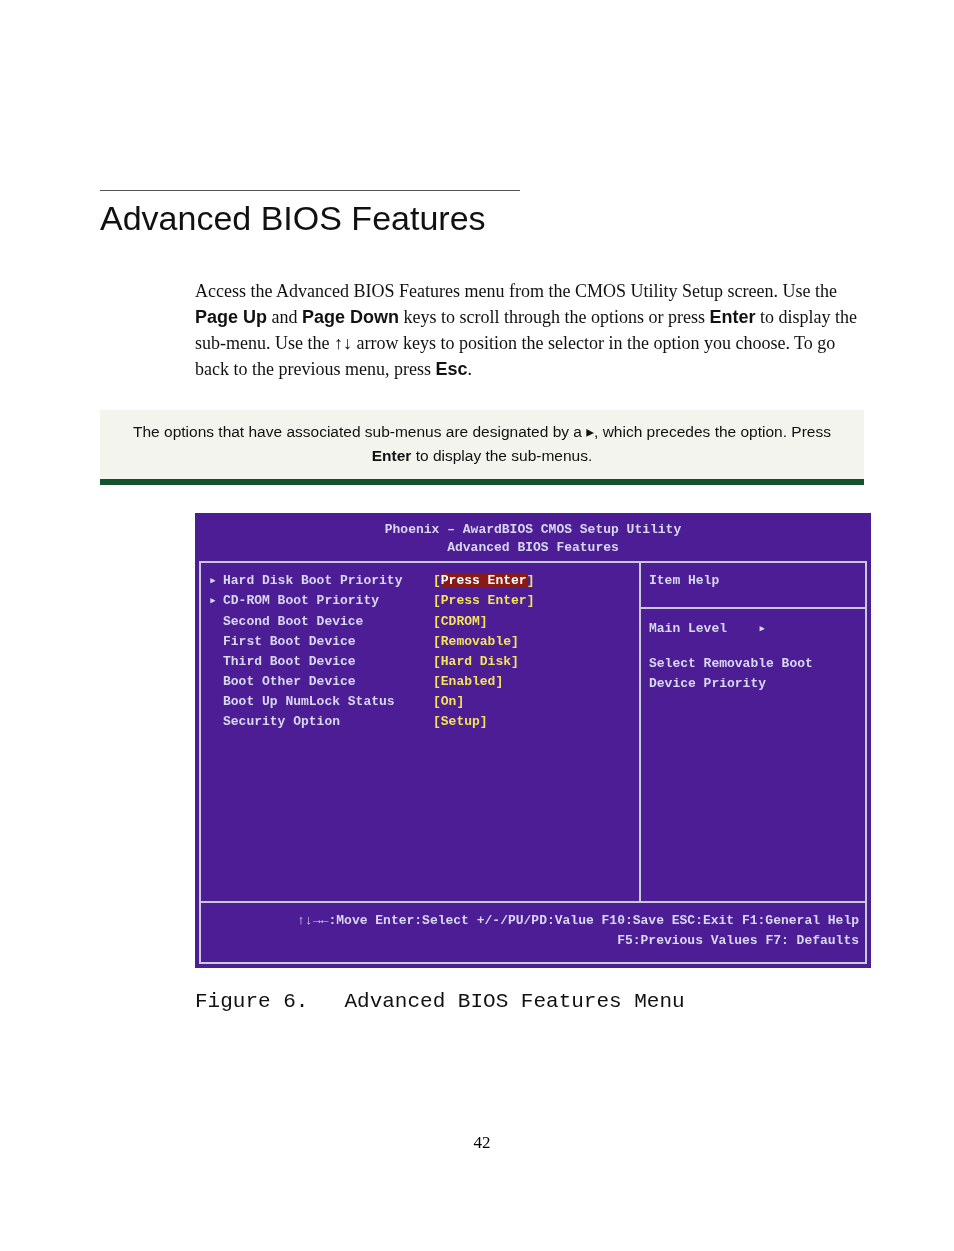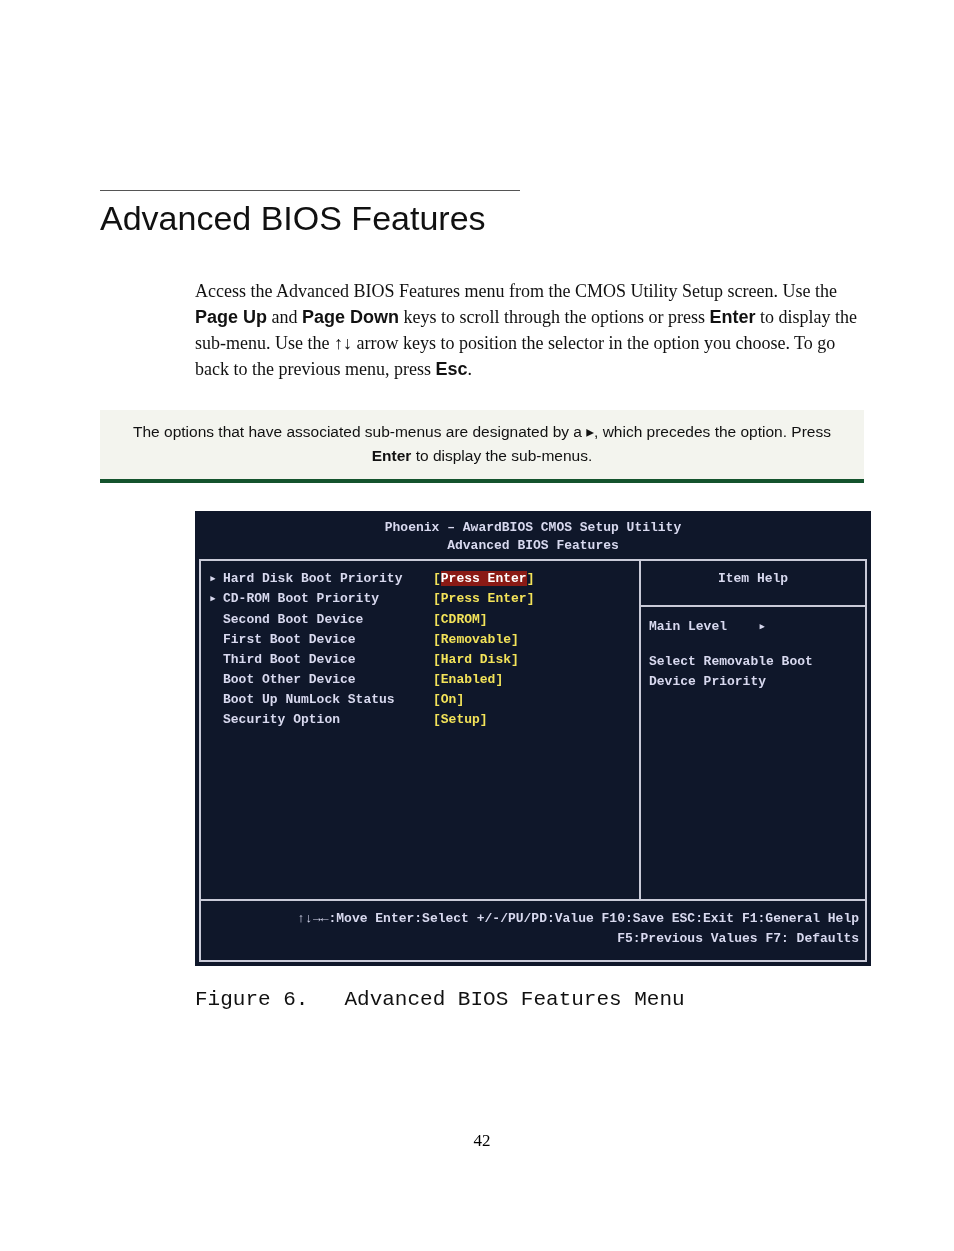--- a/index.html
+++ b/index.html
@@ -28,35 +28,35 @@
   .intro {
     margin-left: 95px;
     font-size: 18px;
     line-height: 1.45;
     color: #111;
   }
   .intro b { font-family: Liberation Sans, sans-serif; font-weight: 700; }
   .note-box {
     margin-top: 28px;
     background: #f3f4ee;
-    border-bottom: 4px solid #14532d;
+    border-bottom: 6px solid #14532d;
     padding: 10px 14px 12px 14px;
     font-family: Arial, Helvetica, sans-serif;
     font-size: 15.5px;
     line-height: 1.5;
     text-align: center;
     color: #111;
   }
   .note-box b { font-weight: 700; }
 
   
   .bios-wrap {
     margin: 28px 0 0 95px;
     width: 668px;
-    background: #0f172a;
+    background: #4c1d95;
     padding: 4px;
   }
   .bios-title {
     font-family: "Courier New", monospace;
     font-weight: 700;
     font-size: 13px;
     color: #d8d9ef;
     text-align: center;
     line-height: 1.4;
     padding: 4px 0 4px 0;
@@ -76,21 +76,21 @@
     padding: 8px 10px 8px 8px;
     border-right: 2px solid #c9cad8;
     position: relative;
   }
   .bios-right {
     width: 208px;
     padding: 8px 8px;
     text-align: left;
   }
   .item-help {
-    text-align: center;
+    text-align: left;
     padding-bottom: 10px;
   }
   .help-sep {
     border-top: 2px solid #c9cad8;
     margin: 6px -8px 10px -8px;
   }
   .help-line { white-space: nowrap; }
   .menu-row {
     display: flex;
     white-space: nowrap;

